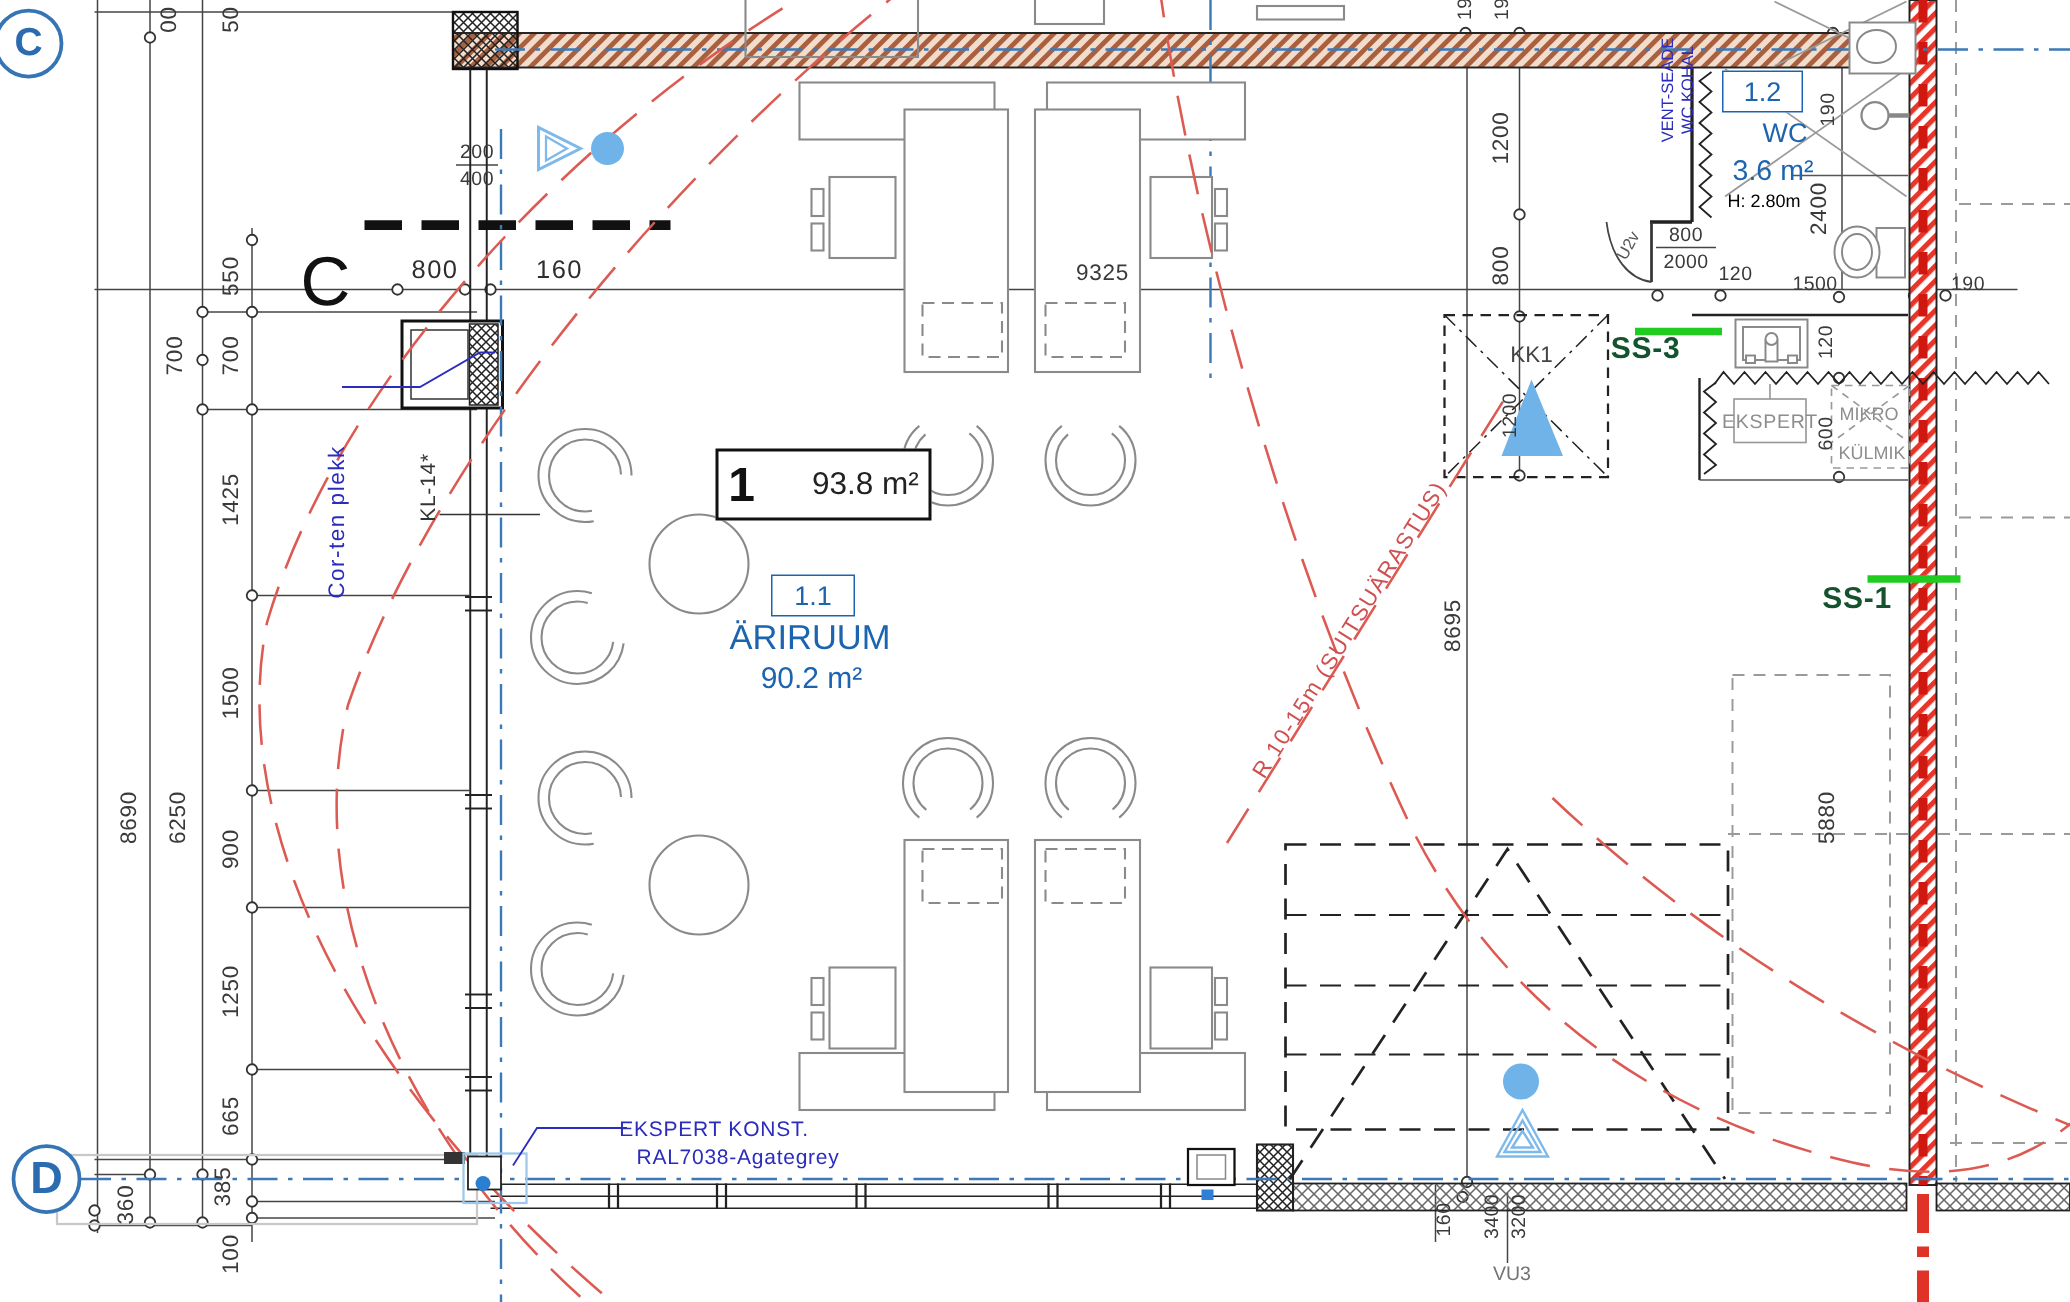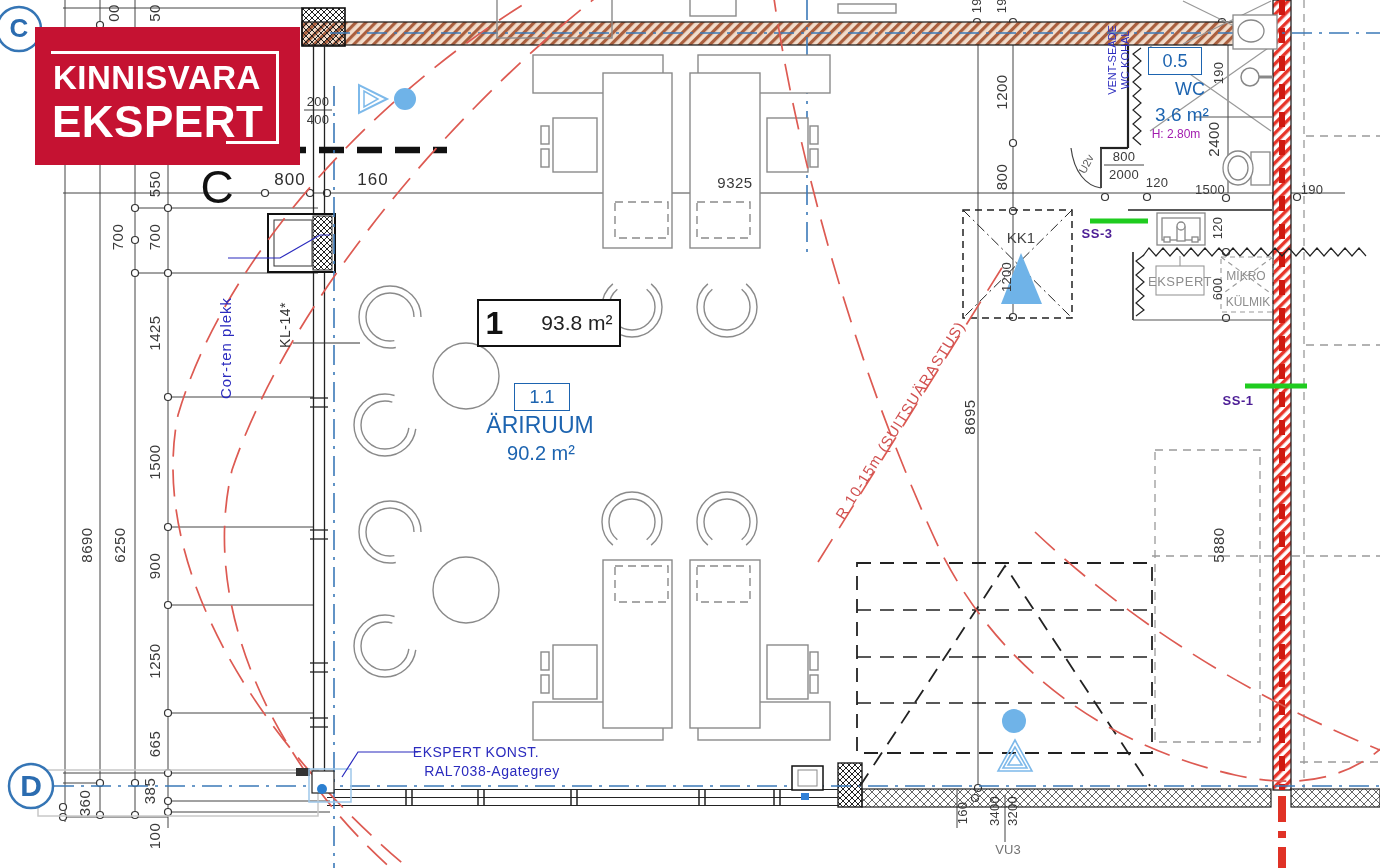--- a/index.html
+++ b/index.html
@@ -7,21 +7,21 @@
         font-family:"Liberation Sans",sans-serif;}
   #plan svg{position:absolute;left:0;top:0;}
   .t{position:absolute;transform:translate(-50%,-50%);white-space:nowrap;
      font-family:"Liberation Sans",sans-serif;color:#333;}
   .v{transform:translate(-50%,-50%) rotate(-90deg);}
   .dim{font-size:15px;letter-spacing:.5px;color:#3a3a3a;}
   .dimS{font-size:13px;letter-spacing:.3px;color:#3a3a3a;}
   .big{font-size:17px;color:#2e2e2e;letter-spacing:1px;}
   .blue{color:#2b2bbe;}
   .room{color:#1d64b0;}
-  .green{color:#4c1d95;font-weight:bold;font-size:13px;letter-spacing:.5px;text-align:center;}
+  .green{color:#14532d;font-weight:bold;font-size:20px;letter-spacing:.5px;text-align:center;}
   .gray{color:#8d8d8d;}
   .bx{position:absolute;display:flex;align-items:center;justify-content:center;background:#fff;}
   #unitbox{left:477px;top:299px;width:140px;height:44px;border:2px solid #111;gap:9px;}
   #unitbox .n{font-size:32px;font-weight:bold;color:#111;}
   #unitbox .a{font-size:21px;color:#222;margin-left:29px;}
   .codebox{border:1.6px solid #1d64b0;color:#1d64b0;font-size:18px;}
   #logo{position:absolute;left:35px;top:27px;width:265px;height:138px;background:#c51232;}
   #logo .l1{position:absolute;left:18px;top:32px;font-size:33px;font-weight:bold;color:#fff;letter-spacing:.5px;}
   #logo .l2{position:absolute;left:17px;top:70px;font-size:44px;font-weight:bold;color:#fff;letter-spacing:.5px;}
   #logo .f1{position:absolute;left:16px;top:24px;width:228px;height:3px;background:#fff;}
@@ -405,25 +405,25 @@
   <span class="a">93.8 m²</span>
 </div>
 
 <div class="bx codebox" style="left:514px;top:383px;width:54px;height:26px">
   <span>1.1</span>
 </div>
 <span class="t room" style="left:540px;top:425px;font-size:23px">ÄRIRUUM</span>
 <span class="t room" style="left:541px;top:453px;font-size:20px">90.2 m²</span>
 
 <div class="bx codebox" style="left:1148px;top:47px;width:52px;height:26px">
-  <span>0.5</span>
+  <span>1.2</span>
 </div>
 <span class="t room" style="left:1190px;top:89px;font-size:18px">WC</span>
 <span class="t room" style="left:1182px;top:115px;font-size:19px">3.6 m²</span>
-<span class="t" style="left:1176px;top:134px;font-size:12px;color:#a21caf">H: 2.80m</span>
+<span class="t" style="left:1176px;top:134px;font-size:12px;color:#000000">H: 2.80m</span>
 
 <span class="t" style="left:1021px;top:237px;font-size:15px;color:#444">KK1</span>
 <span class="t green" style="left:1097px;top:233px">SS-3</span>
 <span class="t green" style="left:1238px;top:400px">SS-1</span>
 <span class="t gray" style="left:1180px;top:281px;font-size:13px;letter-spacing:.5px">EKSPERT</span>
 <span class="t gray" style="left:1246px;top:276px;font-size:12px">MIKRO</span>
 <span class="t gray" style="left:1248px;top:302px;font-size:12px">KÜLMIK</span>
 <span class="t" style="left:1086px;top:164px;font-size:11px;color:#555;transform:translate(-50%,-50%) rotate(-62deg)">U2v</span>
 <span class="t" style="left:900px;top:420px;font-size:15px;color:#d05050;letter-spacing:1px;transform:translate(-50%,-50%) rotate(-58deg)">R 10-15m (SUITSUÄRASTUS)</span>
 <span class="t v blue" style="left:225px;top:348px;font-size:15px;letter-spacing:1px">Cor-ten plekk</span>
@@ -432,21 +432,14 @@
 <div class="t" style="left:1119px;top:60px;transform:translate(-50%,-50%) rotate(-90deg)">
   <div style="font-size:11px;color:#2b2bbe;text-align:center;line-height:1.15">
     <div>VENT-SEADE</div>
     <div>WC KOHAL</div>
   </div>
 </div>
 
 <span class="t blue" style="left:476px;top:752px;font-size:14px;letter-spacing:.5px">EKSPERT KONST.</span>
 <span class="t blue" style="left:492px;top:771px;font-size:14px;letter-spacing:.5px">RAL7038-Agategrey</span>
 
-<div id="logo">
-  <div class="f1"></div>
-  <div class="f2"></div>
-  <div class="f3"></div>
-  <div class="l1">KINNISVARA</div>
-  <div class="l2">EKSPERT</div>
+
 </div>
 
-</div>
-
 </body></html>

